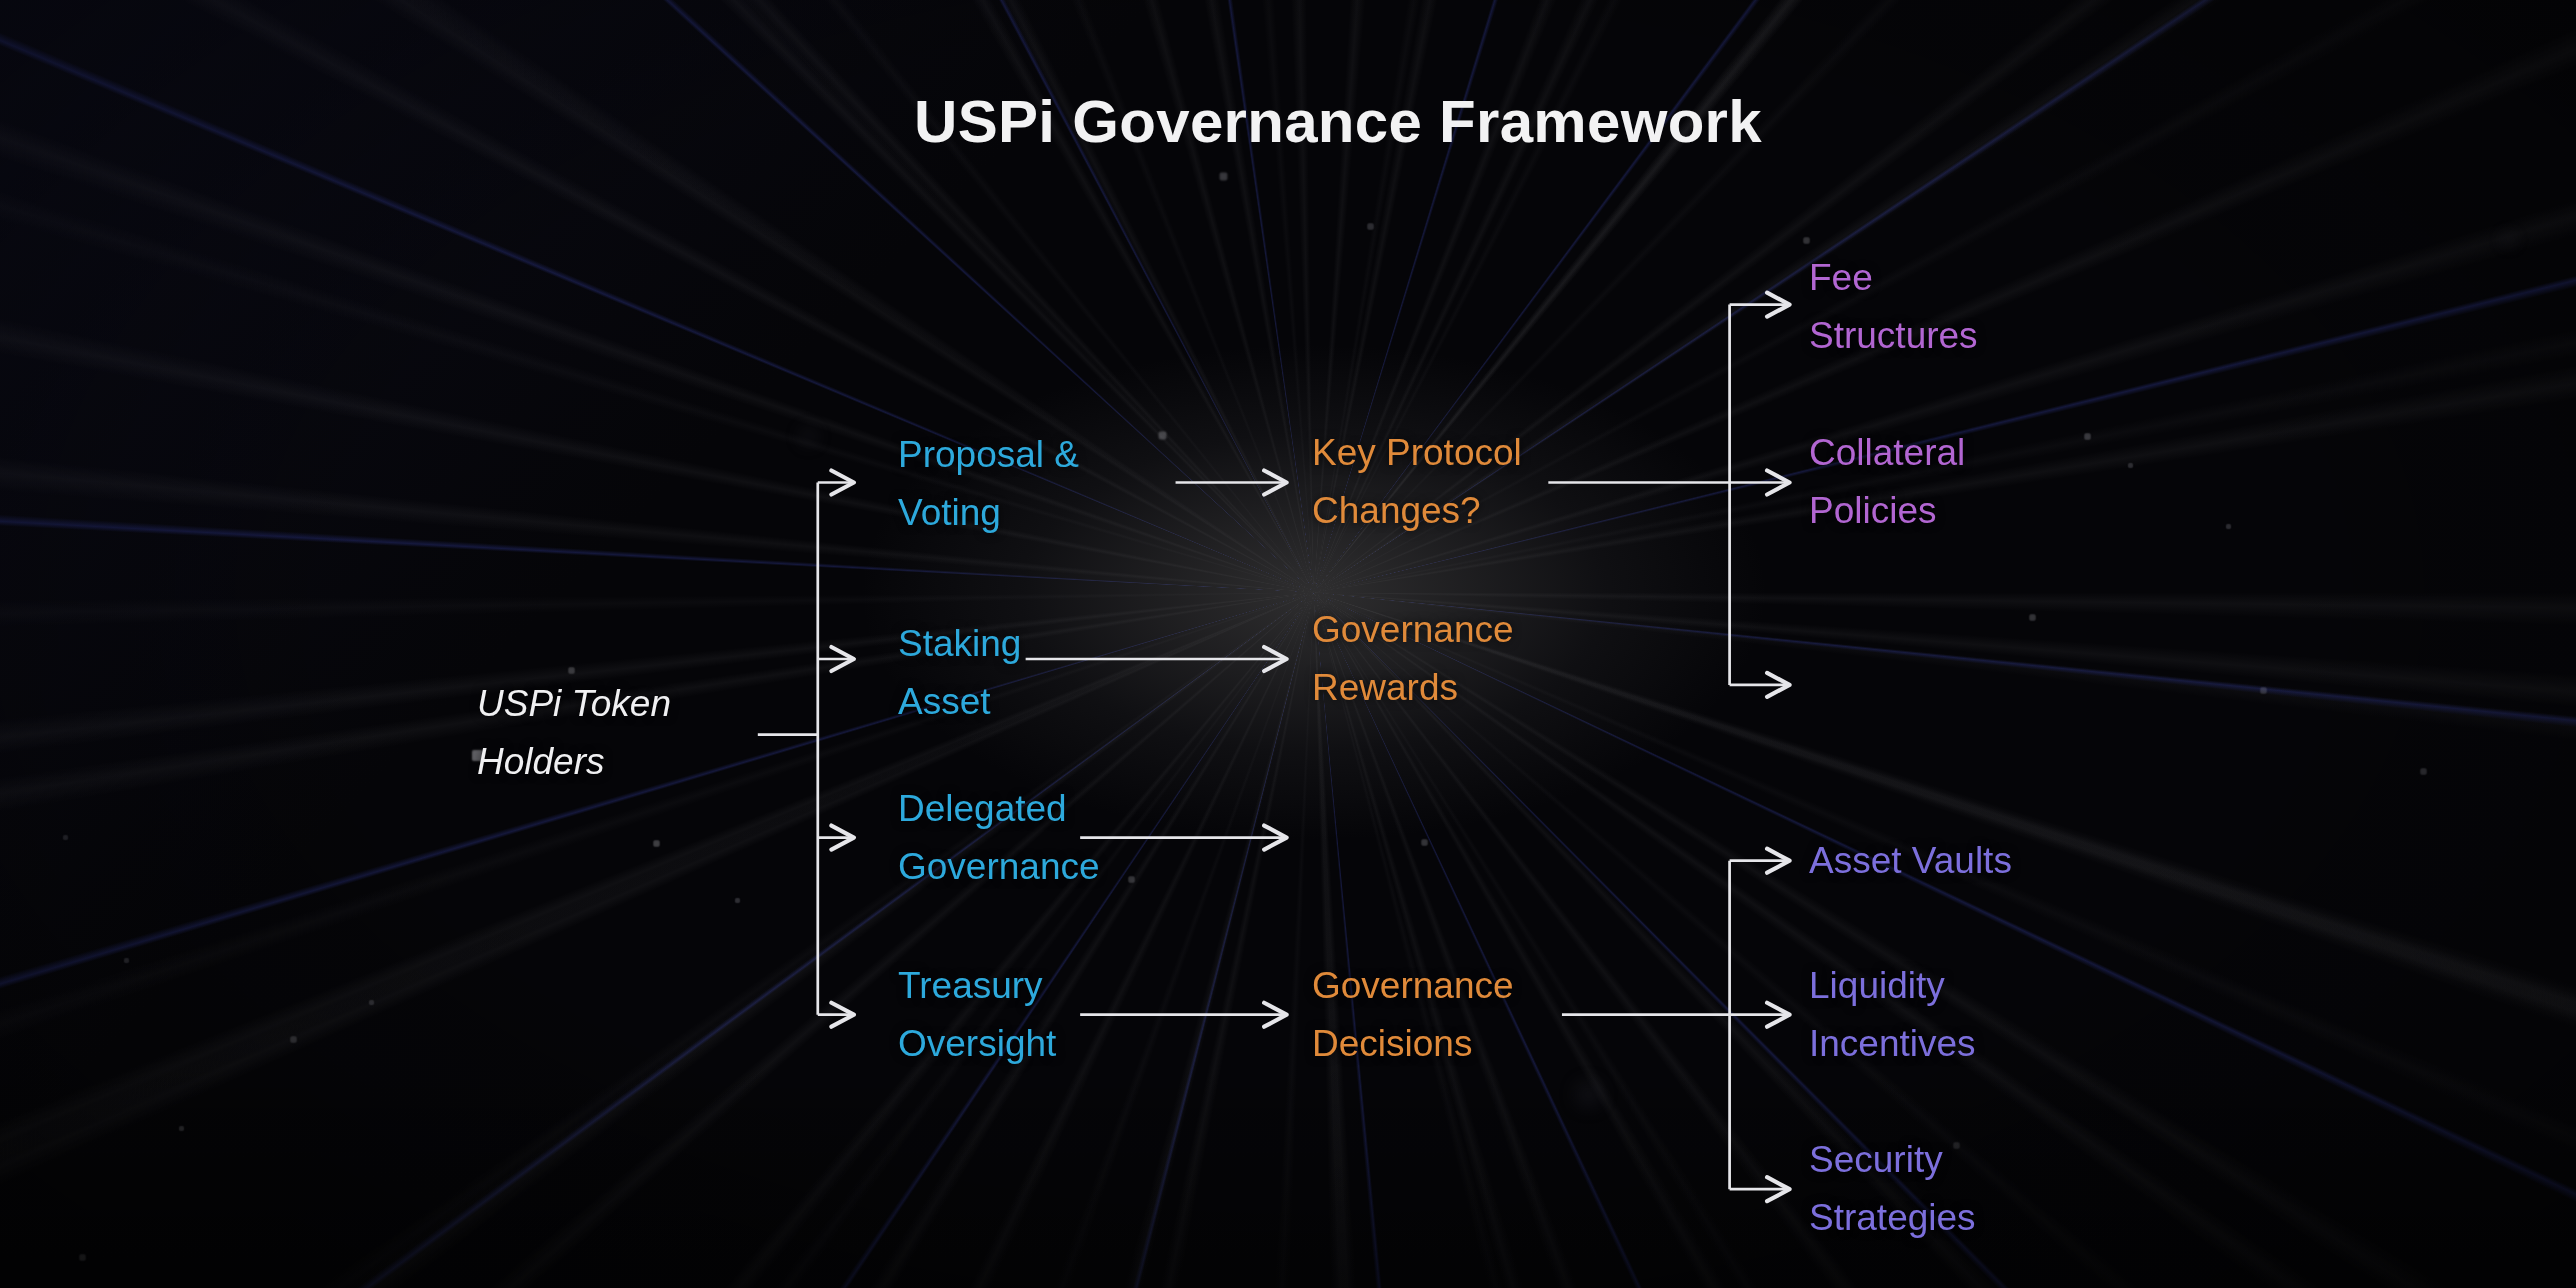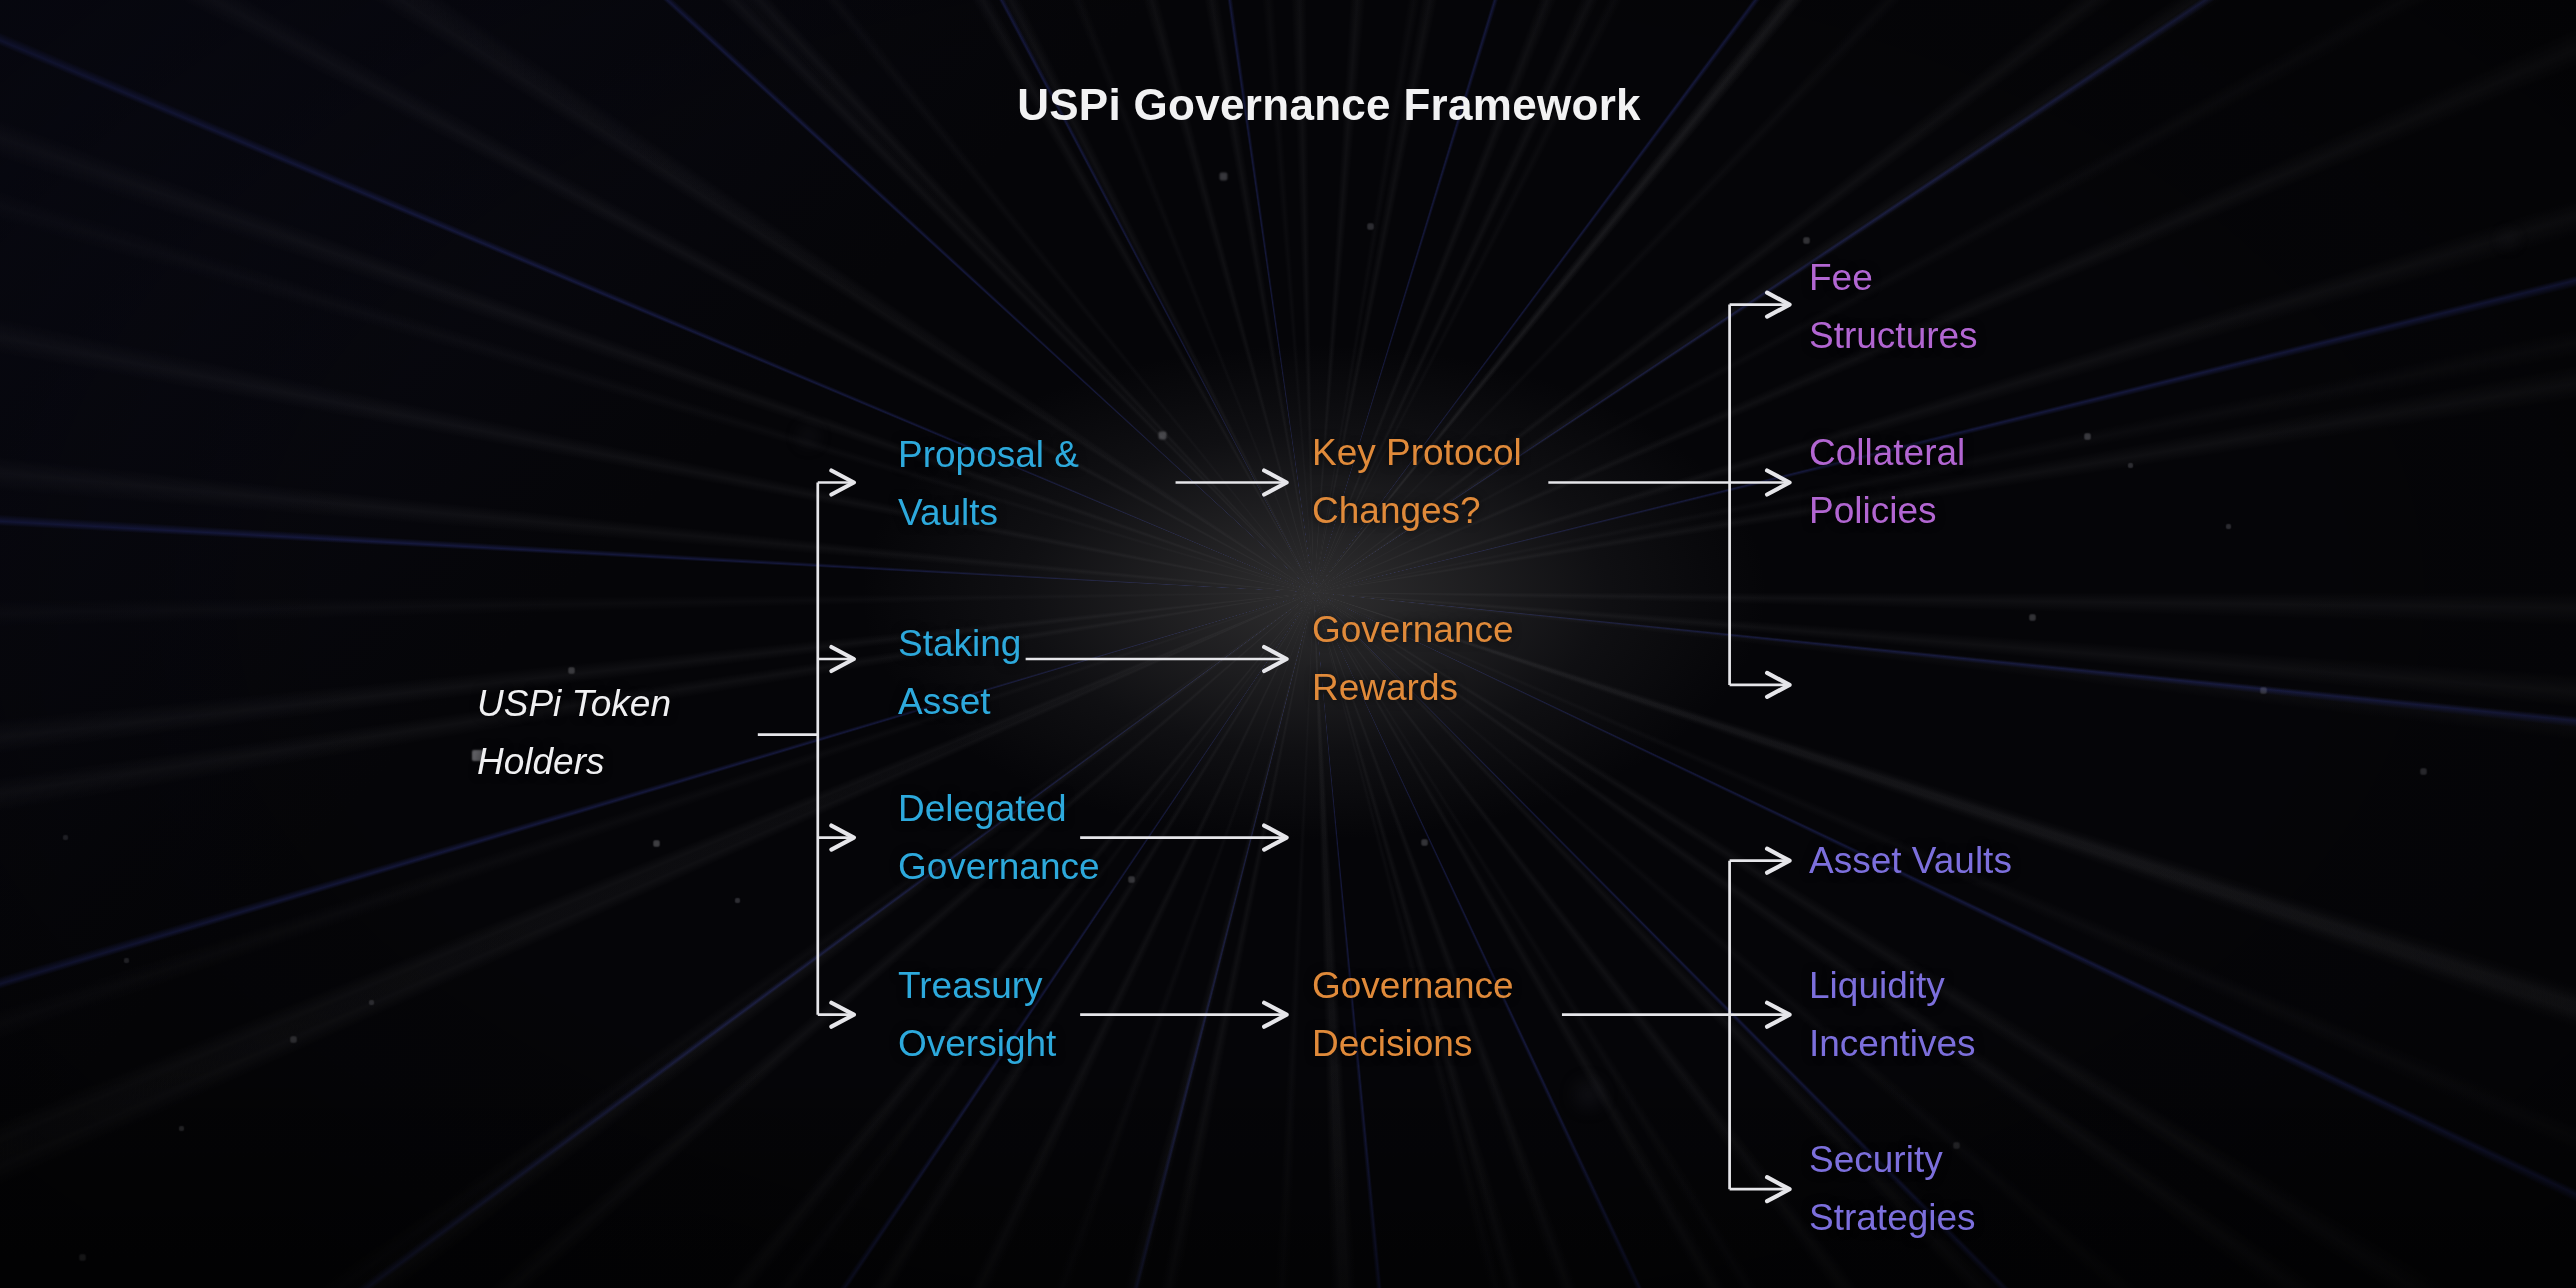--- a/index.html
+++ b/index.html
@@ -47,21 +47,21 @@
       1588px 1094px 20.4px 11px rgba(110,110,118,.15), 808px 436px 17.7px 8.2px rgba(110,110,118,.12),
       2508px 239px 16.4px 6.8px rgba(100,100,110,.12);
   }
   .vignette{position:absolute;inset:0;
     background:
       radial-gradient(ellipse 1772px 1022px at 51% 46%, rgba(0,0,0,0) 52%, rgba(0,0,0,.45) 100%),
       linear-gradient(to bottom, rgba(0,0,0,0) 82%, rgba(0,0,0,.45) 100%);
   }
   .title{
     position:absolute;left:1329px;top:83px;transform:translateX(-50%);
-    margin:0;font-size:44px;line-height:1;font-weight:700;color:var(--c-title);
+    margin:9px;font-size:60px;line-height:1;font-weight:700;color:var(--c-title);
     white-space:nowrap;letter-spacing:0.3px;
   }
   .edges{position:absolute;left:0;top:0;}
   .edges .link{stroke:var(--c-connector);stroke-width:4;fill:none;}
   .edges .head{stroke:var(--c-connector);stroke-width:1.4;fill:none;}
   .node{
     position:absolute;transform:translateY(-50%);
     font-size:37px;line-height:58px;font-weight:400;white-space:nowrap;
     text-shadow:0 0 9.5px rgba(0,0,0,.8);
   }
@@ -106,21 +106,21 @@
     <path class="link" d="M2538 1263 H2626" marker-end="url(#arrowhead)"></path>
     <path class="link" d="M2538 1745 H2626" marker-end="url(#arrowhead)"></path>
   </svg>
 
   <div class="node c-root" style="left:477px;top:733px">
       <div class="nl">USPi Token</div>
       <div class="nl">Holders</div>
     </div>
   <div class="node c-l1" style="left:886px;top:484px">
       <div class="nl">Proposal &amp;</div>
-      <div class="nl">Vaults</div>
+      <div class="nl">Voting</div>
     </div>
   <div class="node c-l1" style="left:886px;top:673px">
       <div class="nl">Staking</div>
       <div class="nl">Asset</div>
     </div>
   <div class="node c-l1" style="left:886px;top:838px">
       <div class="nl">Delegated</div>
       <div class="nl">Governance</div>
     </div>
   <div class="node c-l1" style="left:886px;top:1015px">

